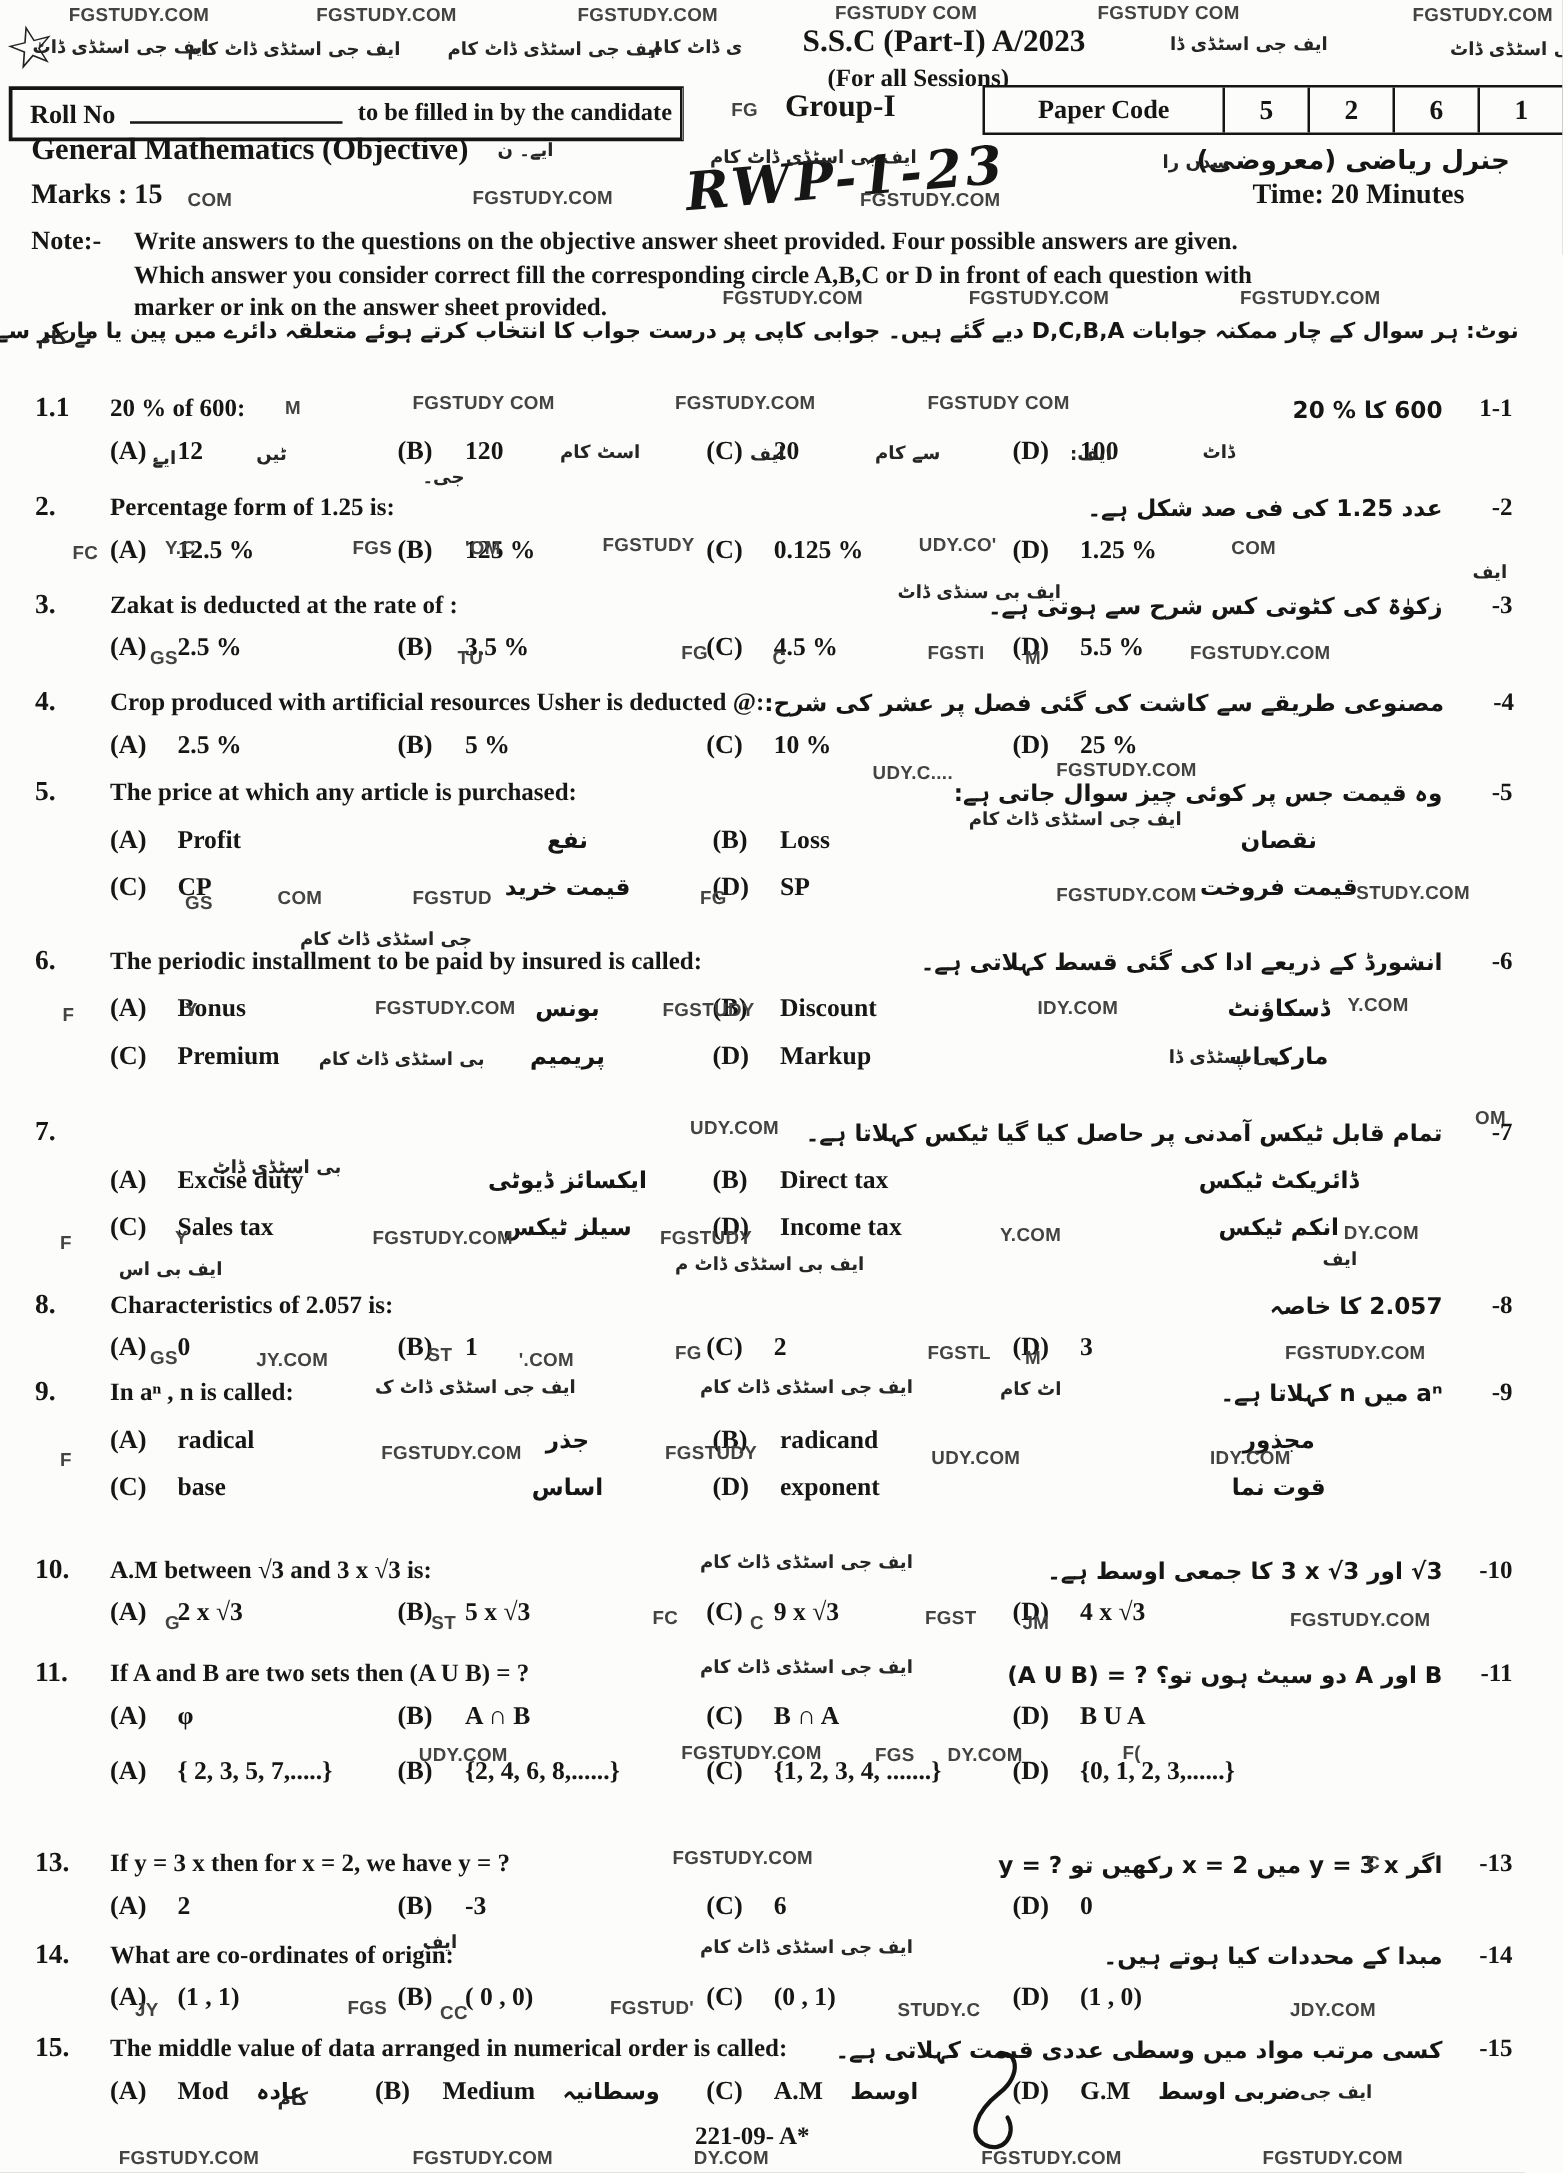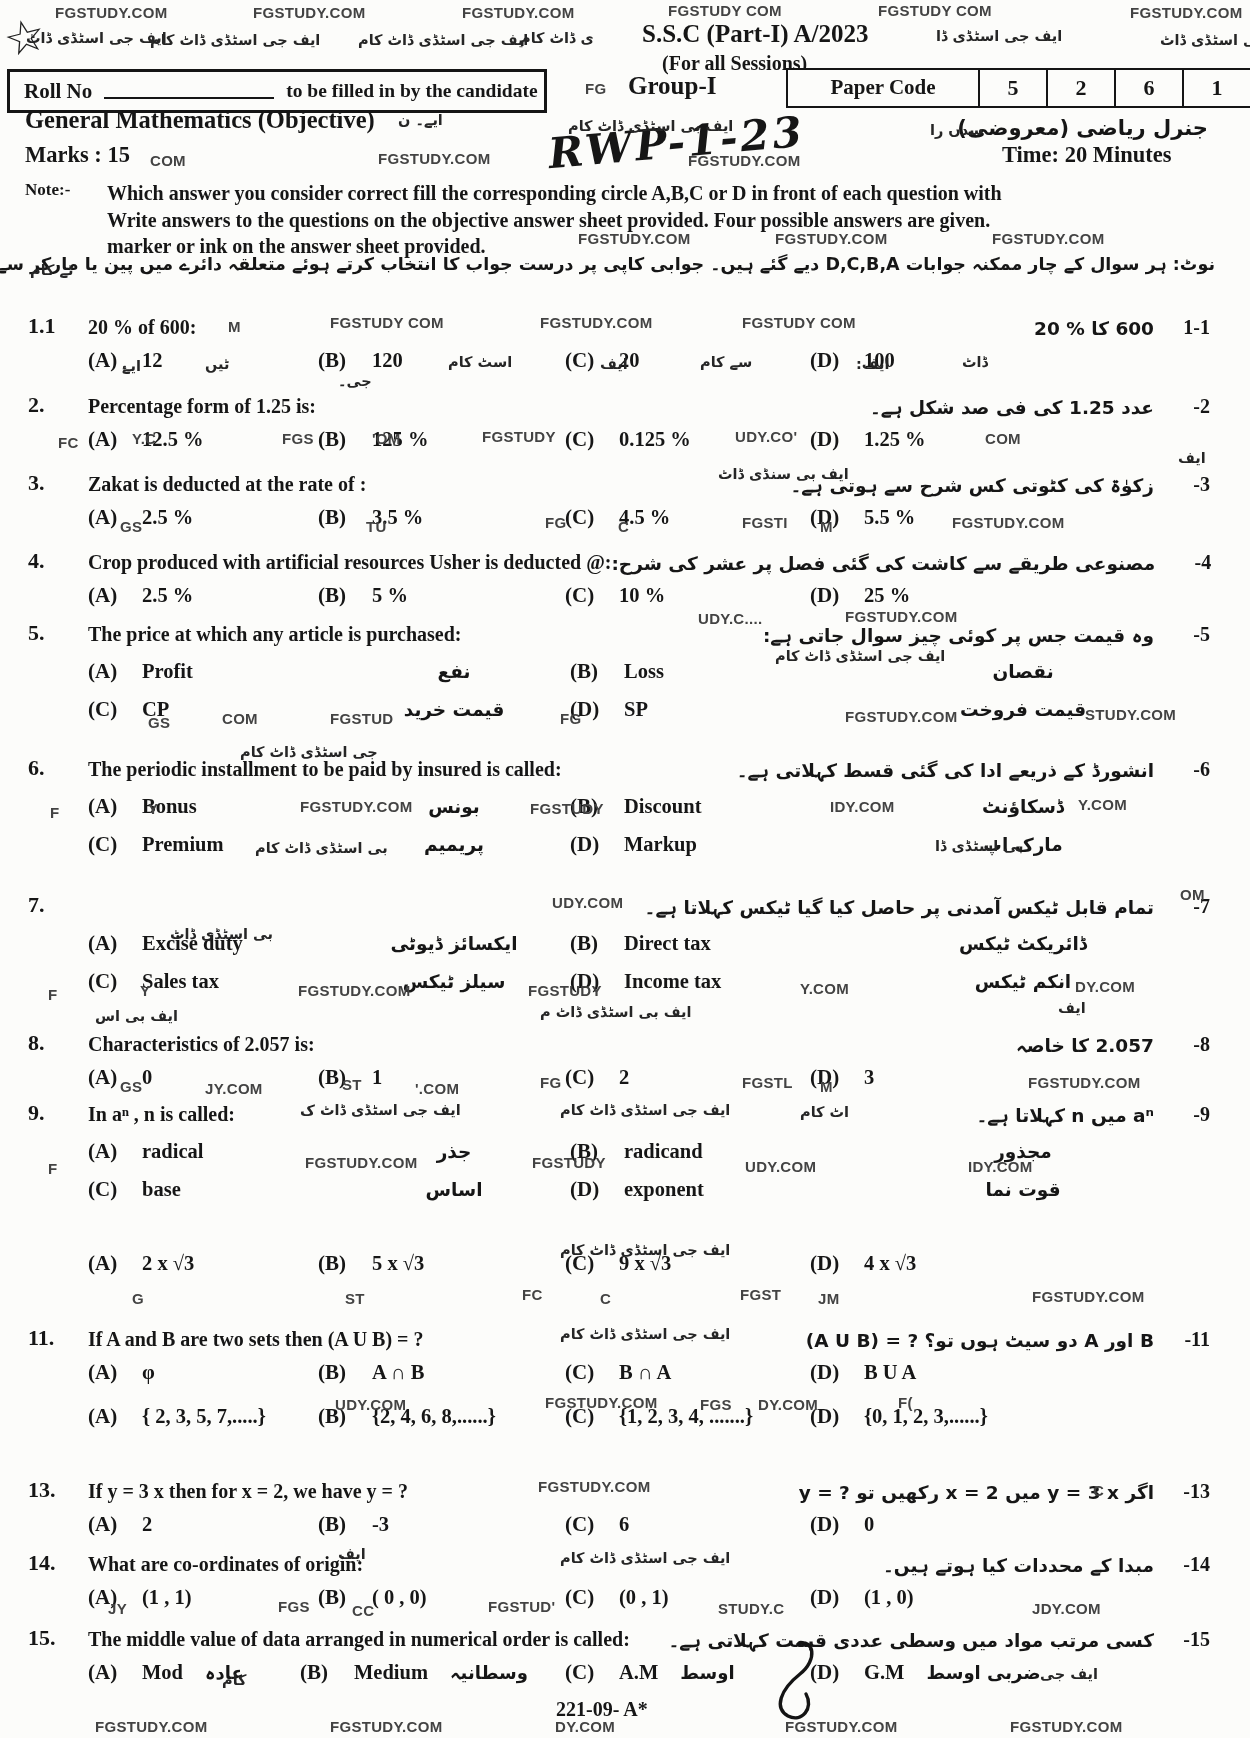--- a/index.html
+++ b/index.html
@@ -23,21 +23,21 @@
   .pc-label{width:190px;font-size:21px;}
   .pc-d{width:66px;border-left:2.5px solid #151515;font-size:22px;}
   .subject{left:25px;top:106px;font-size:24.5px;}
   .subject-ur{right:42px;top:116px;font-size:21px;}
   .marks{left:25px;top:142px;font-size:22.5px;}
   .hand{left:548px;top:118px;font-size:42px;font-family:"DejaVu Serif",serif;font-style:italic;
         font-weight:bold;transform:rotate(-5deg);letter-spacing:3px;}
   .time{left:1002px;top:142px;font-size:22.5px;}
   
   .note{left:25px;top:180px;display:flex;align-items:flex-start;}
-  .note-label{font-size:17px;font-weight:bold;width:82px;flex:0 0 82px;}
+  .note-label{font-size:21px;font-weight:bold;width:82px;flex:0 0 82px;}
   .nl{display:block;font-size:20px;font-weight:bold;line-height:26.5px;white-space:nowrap;}
   .note-ur{left:55px;top:254px;width:1160px;font-size:17.5px;text-align:right;white-space:nowrap;}
   
   .q{position:absolute;left:28px;width:1200px;padding-right:18px;box-sizing:border-box;}
   .q-head{display:flex;align-items:flex-end;}
   .q-num{flex:0 0 60px;font-size:22px;font-weight:bold;}
   .q-text{font-size:20px;font-weight:bold;white-space:nowrap;}
   .spacer{flex:1;}
   .q-urdu{font-size:18.5px;white-space:nowrap;}
   .q-num-r{flex:0 0 56px;text-align:right;font-size:20px;font-weight:bold;}
@@ -90,22 +90,22 @@
   <div class="abs b subject">General Mathematics (Objective)</div>
   <div class="abs ur subject-ur" dir="rtl">جنرل ریاضی (معروضی)</div>
 
   <div class="abs b marks">Marks : 15</div>
   <div class="abs hand">RWP-1-23</div>
   <div class="abs b time">Time: 20 Minutes</div>
 
   <div class="abs note">
     <span class="note-label">Note:-</span>
     <span class="note-lines">
+      <span class="nl">Write answers to the questions on the objective answer sheet provided. Four possible answers are given.</span>
       <span class="nl">Which answer you consider correct fill the corresponding circle A,B,C or D in front of each question with</span>
-      <span class="nl">Write answers to the questions on the objective answer sheet provided. Four possible answers are given.</span>
       <span class="nl">marker or ink on the answer sheet  provided.</span>
     </span>
   </div>
   <div class="abs ur note-ur" dir="rtl">نوٹ:   ہر سوال کے چار ممکنہ جوابات D,C,B,A دیے گئے ہیں۔ جوابی کاپی پر درست جواب کا انتخاب کرتے ہوئے متعلقہ دائرے میں پین یا مارکر سے فلنگ کریں۔</div>
 
   <div id="questions">
       <div class="q" style="top: 313px;">
         <div class="q-head">
           <span class="q-num">1.1</span>
           <span class="q-text">20 % of 600:</span>
@@ -365,20 +365,27 @@
             <span class="ou ur" dir="rtl">اساس</span>
           </div>
           <div class="g-opt c1">
             <span class="ol">(D)</span>
             <span class="ov">exponent</span>
             <span class="ou ur" dir="rtl">قوت نما</span>
           </div>
         </div>
       </div>
       <div class="q" style="top: 1242px;">
+        <div class="q-head">
+          <span class="q-num">10.</span>
+          <span class="q-text">A.M between √3  and 3 x √3  is:</span>
+          <span class="spacer"></span>
+          <span class="q-urdu ur" dir="rtl">‎√3‎ اور ‎3 x √3‎ کا جمعی اوسط ہے۔</span>
+          <span class="q-num-r">-10</span>
+        </div>
         <div class="opts">
           <div class="opt o0">
             <span class="ol">(A)</span>
             <span class="ov">2 x √3</span>
           </div>
           <div class="opt o1">
             <span class="ol">(B)</span>
             <span class="ov">5 x √3</span>
           </div>
           <div class="opt o2">

